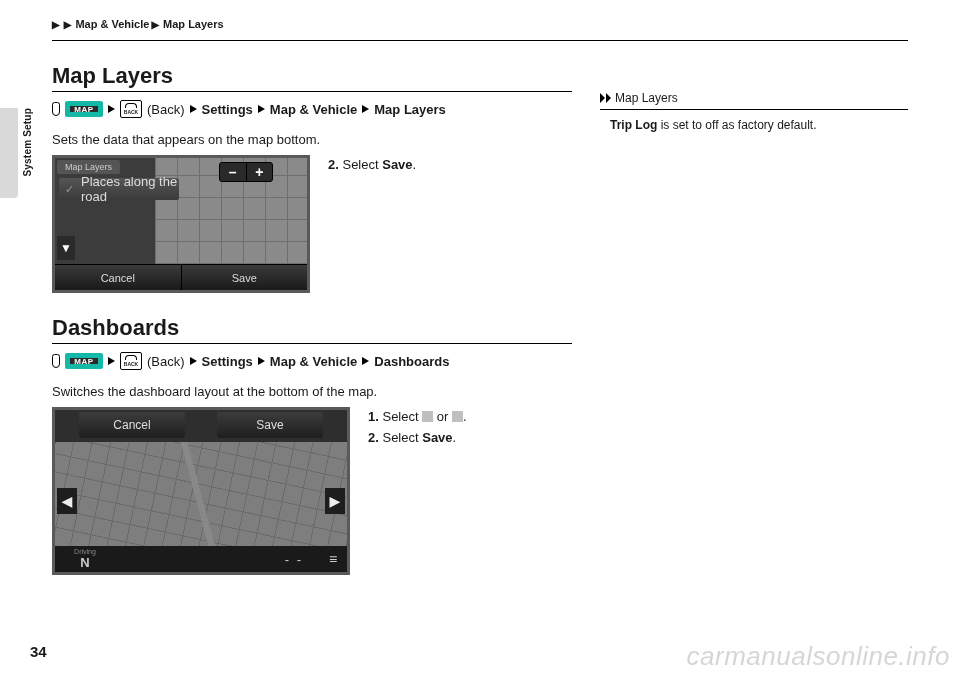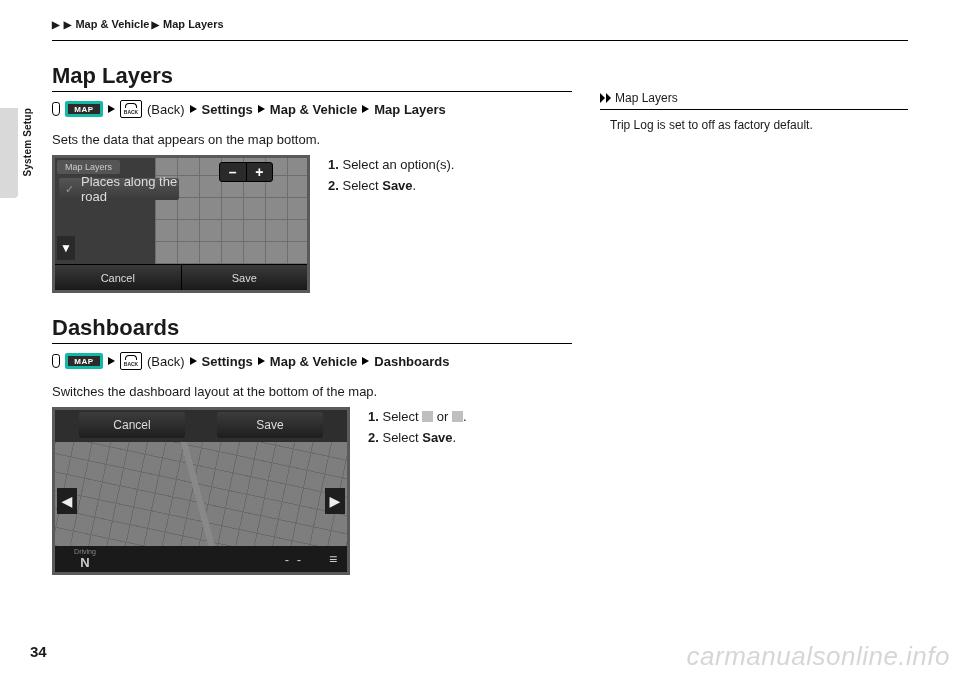--- a/index.html
+++ b/index.html
@@ -90,21 +90,21 @@
     border-radius: 4px 4px 6px 6px;
     position: relative;
     display: inline-block;
   }
   .map-btn {
     display: inline-flex;
     align-items: center;
     justify-content: center;
     width: 38px; height: 16px;
     background: #2b2b2b;
-    border: 3px solid #14b8a6;
+    border: 5px solid #14b8a6;
     border-radius: 2px;
     color: #fff;
     font-size: 8px;
     font-weight: 600;
     letter-spacing: 0.5px;
   }
   .back-btn {
     display: inline-flex;
     flex-direction: column;
     align-items: center;
@@ -318,21 +318,21 @@
   .sidebar-head .ficon2 {
     width: 0; height: 0;
     border-top: 5px solid transparent;
     border-bottom: 5px solid transparent;
     border-left: 5px solid #000;
     display: inline-block;
     margin-left: -3px;
   }
   .sidebar-rule { height: 1px; background: #000; margin: 4px 0 8px 0; }
   .sidebar-body { font-size: 12px; padding-left: 10px; }
-  .sidebar-body .b { font-weight: 400; text-align: center; }
+  .sidebar-body .b { font-weight: 700; text-align: center; }
   .page-num {
     position: absolute;
     left: 30px;
     bottom: 18px;
     font-size: 15px;
     font-weight: 700;
     margin-top: 32px;
   }
   .watermark {
     position: absolute;
@@ -396,24 +396,20 @@
             <span>+</span>
           </div>
           <div class="ml-item" style="top:20px">Places along the road</div>
           <div class="ml-down">▼</div>
           <div class="ml-footer">
             <div>Cancel</div>
             <div>Save</div>
           </div>
         </div>
         <div class="steps">
-          <div>
-            <span class="n">1.</span>
-            <span>Select an option(s).</span>
-          </div>
           <div>
             <span class="n">2.</span>
             <span>Select </span><span class="b">Save</span><span>.</span>
           </div>
         </div>
       </div>
 
       <h1 class="section">Dashboards</h1>
       <div class="section-rule"></div>
 

